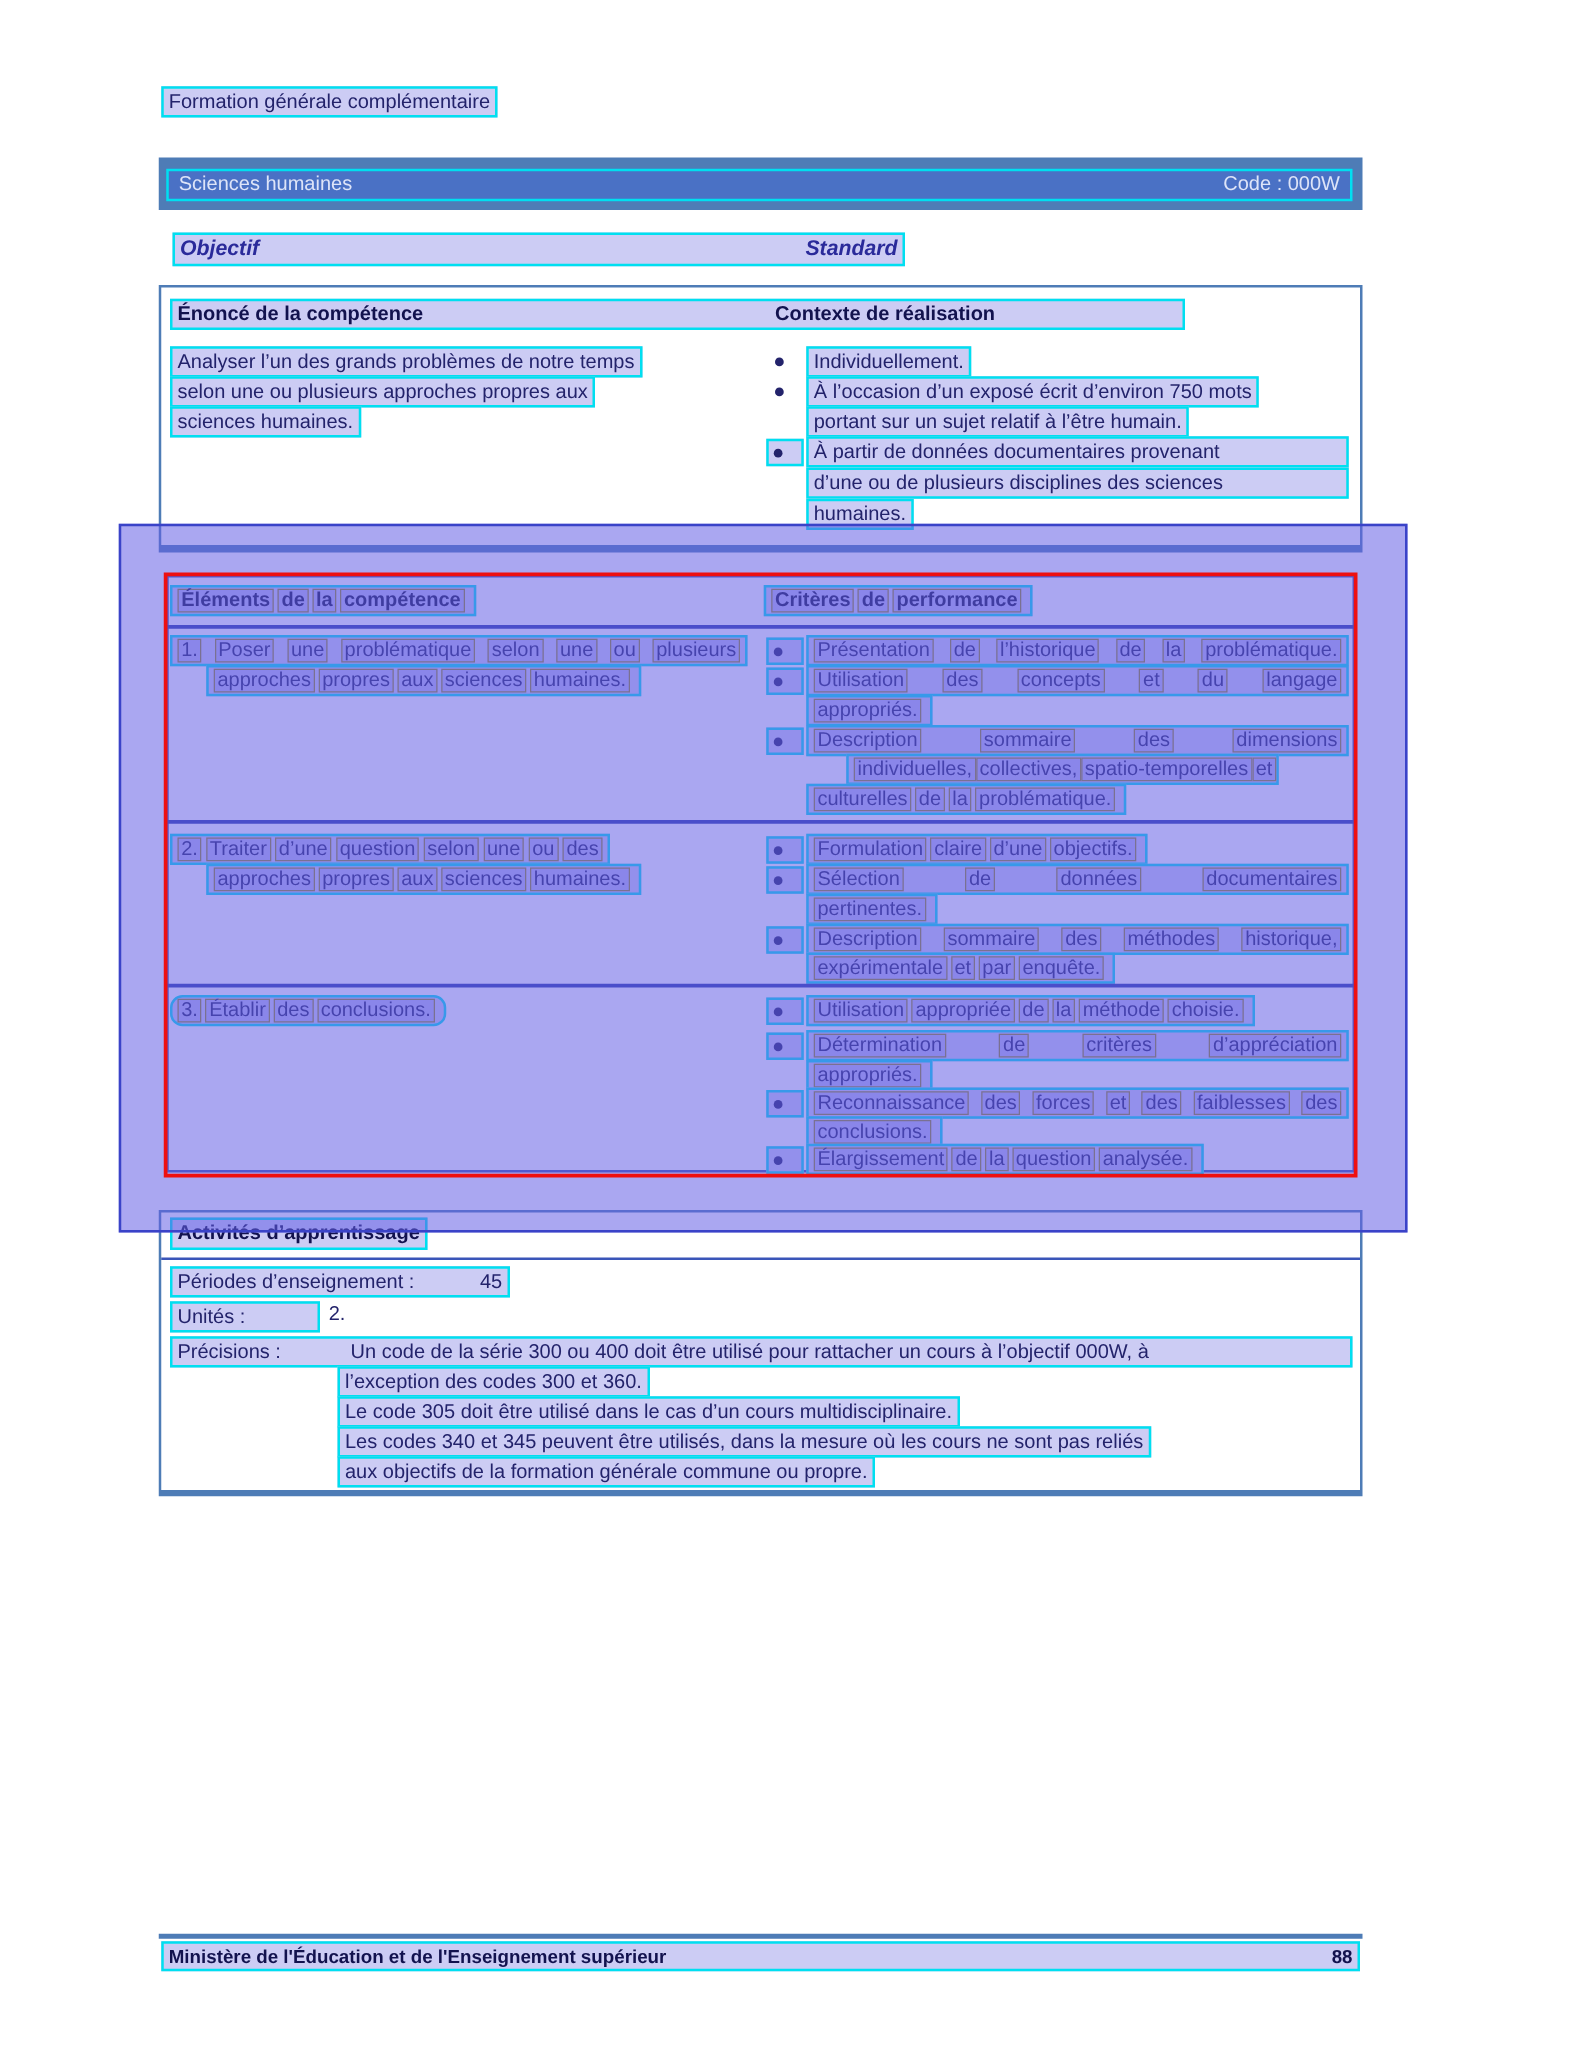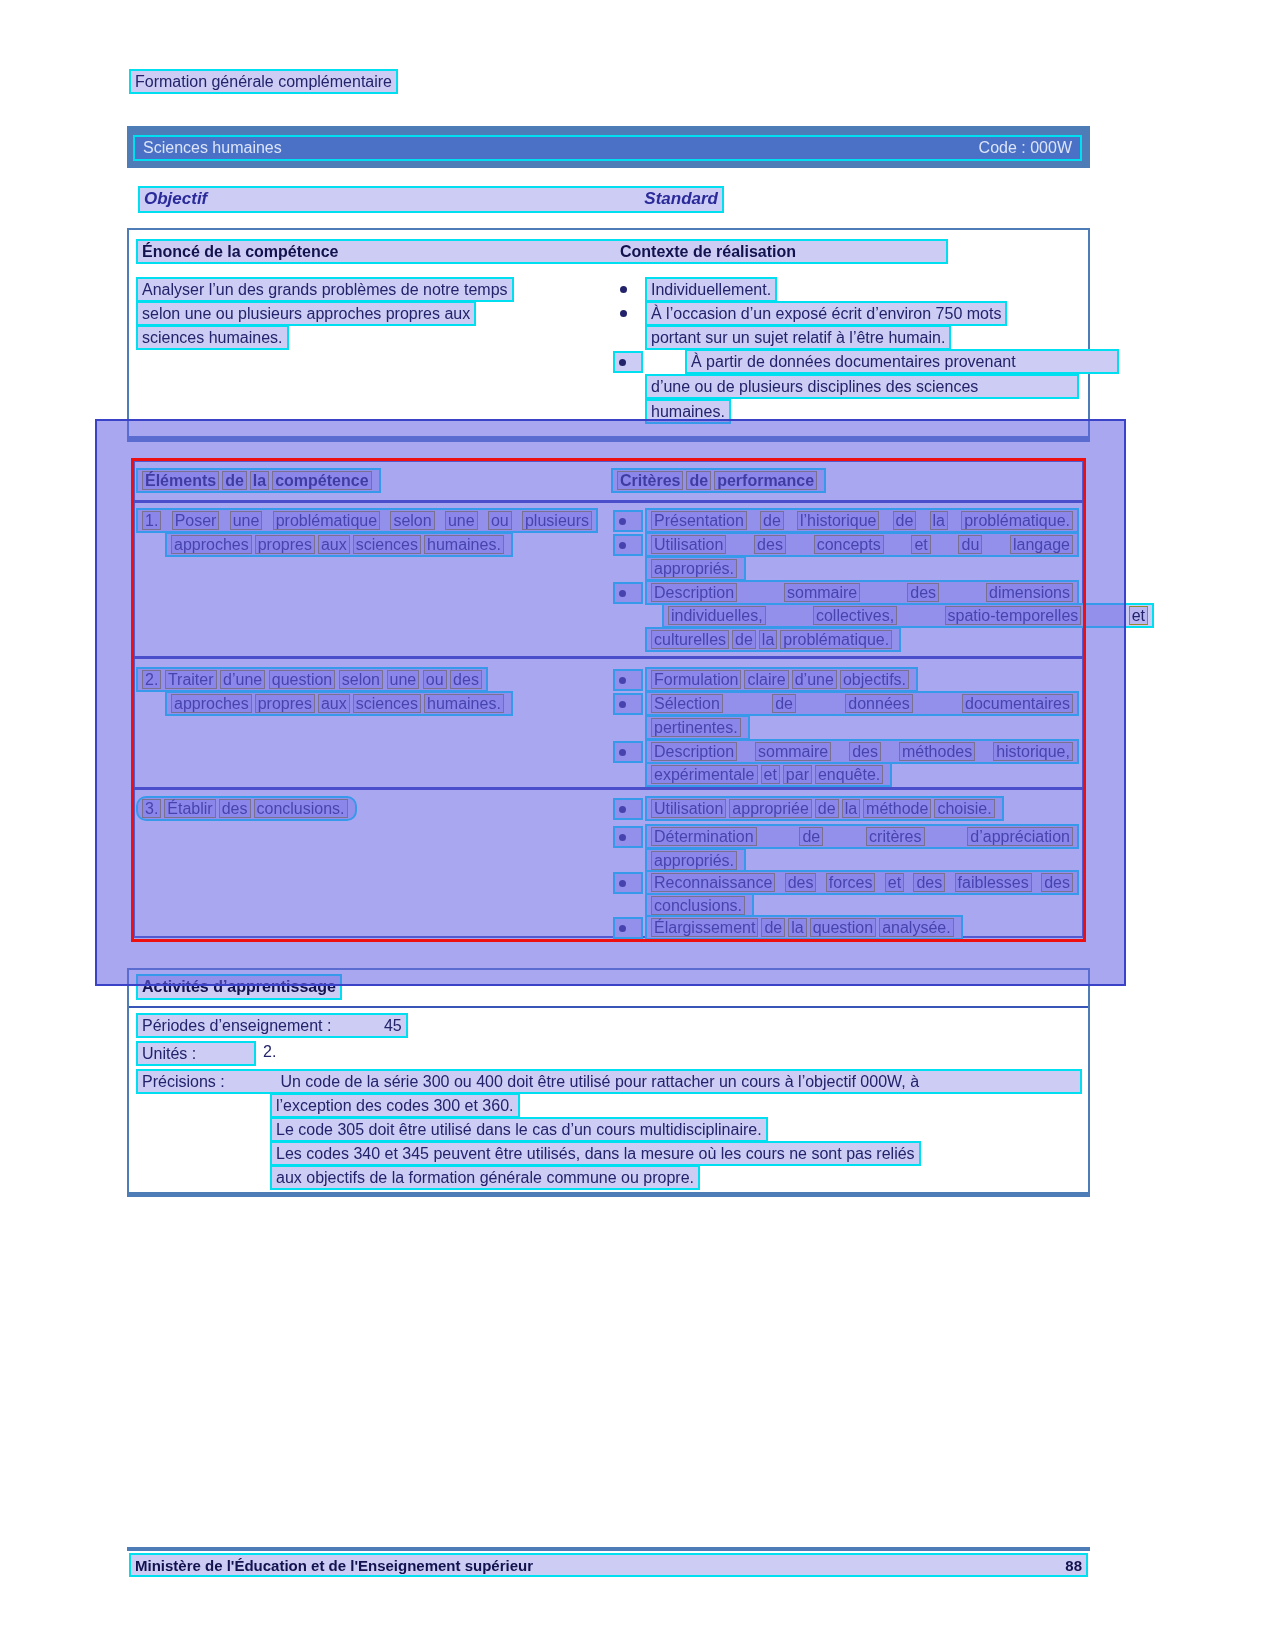--- a/index.html
+++ b/index.html
@@ -63,21 +63,21 @@
 <div class="lb" style="left:136px;top:325px;">sciences humaines.</div>
 
 <span class="dot" style="left:620px;top:286px;"></span>
 <div class="lb" style="left:645px;top:277px;">Individuellement.</div>
 <span class="dot" style="left:620px;top:310px;"></span>
 <div class="lb" style="left:645px;top:301px;">À l’occasion d’un exposé écrit d’environ 750 mots</div>
 <div class="lb" style="left:645px;top:325px;">portant sur un sujet relatif à l’être humain.</div>
 <div class="bb" style="left:613px;top:351px;">
     <i></i>
   </div>
-<div class="lb jst" style="left:645px;top:349px;width:434px;margin-left:40px;">À partir de données documentaires provenant</div>
+<div class="lb jst" style="left:645px;top:349px;width:434px;">À partir de données documentaires provenant</div>
 <div class="lb jst" style="left:645px;top:374px;width:434px;">d’une ou de plusieurs disciplines des sciences</div>
 <div class="lb" style="left:645px;top:399px;">humaines.</div>
 
 <div class="frame" style="left:133px;top:460px;width:951px;height:478px;border-color:var(--tline);"></div>
 
 <div class="lb wz bold" style="left:136px;top:468px;"><span class="w">Éléments</span><span class="w">de</span><span class="w">la</span><span class="w">compétence</span></div>
 <div class="lb wz bold" style="left:611px;top:468px;"><span class="w">Critères</span><span class="w">de</span><span class="w">performance</span></div>
 <div class="rowline" style="left:133px;top:500px;width:951px;"></div>
 
 <div class="lb wz jst" style="left:136px;top:508px;width:462px;">
@@ -116,21 +116,21 @@
 <div class="lb wz" style="left:645px;top:556px;"><span class="w">appropriés.</span></div>
 <div class="bb" style="left:613px;top:582px;">
     <i></i>
   </div>
 <div class="lb wz jst" style="left:645px;top:580px;width:434px;">
     <span class="w">Description</span>
     <span class="w">sommaire</span>
     <span class="w">des</span>
     <span class="w">dimensions</span>
   </div>
-<div class="lb wz jst" style="left:662px;top:603px;width:492px;">
+<div class="lb wz jst" style="left:677px;top:603px;width:346px;">
     <span class="w">individuelles,</span>
     <span class="w">collectives,</span>
     <span class="w">spatio-temporelles</span>
     <span class="w">et</span>
   </div>
 <div class="lb wz" style="left:645px;top:627px;"><span class="w">culturelles</span><span class="w">de</span><span class="w">la</span><span class="w">problématique.</span></div>
 <div class="rowline" style="left:133px;top:656px;width:951px;"></div>
 
 <div class="lb wz jst" style="left:136px;top:667px;width:352px;">
     <span class="w">2.</span>

